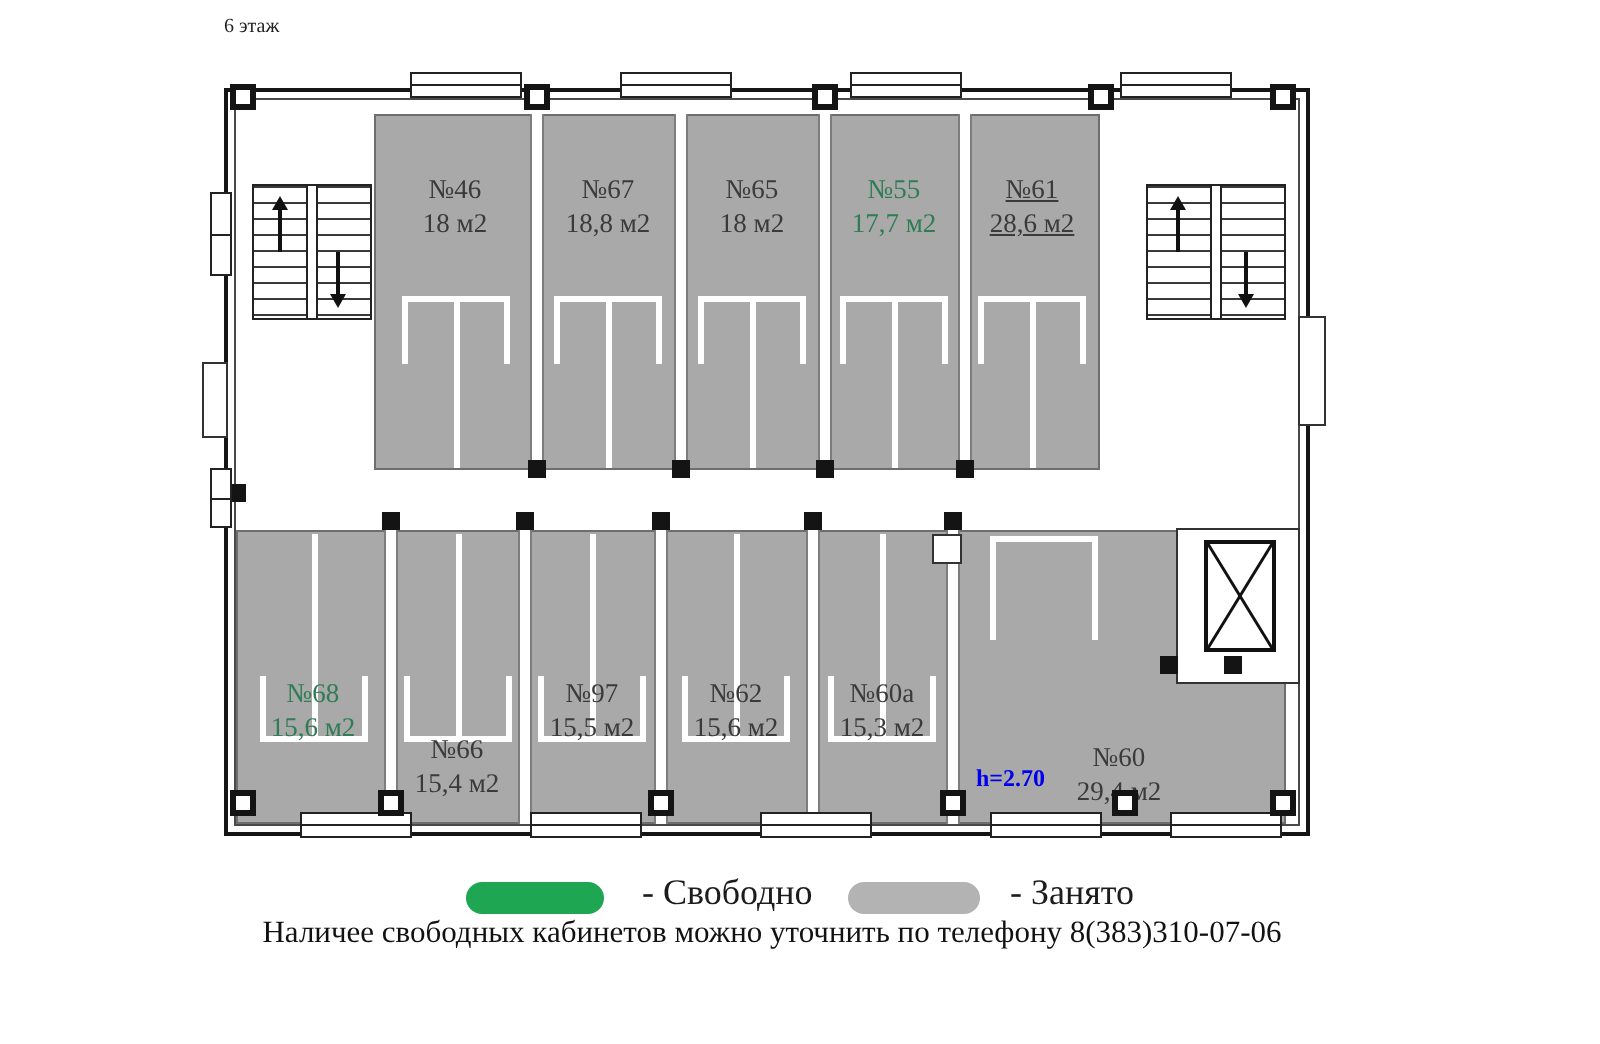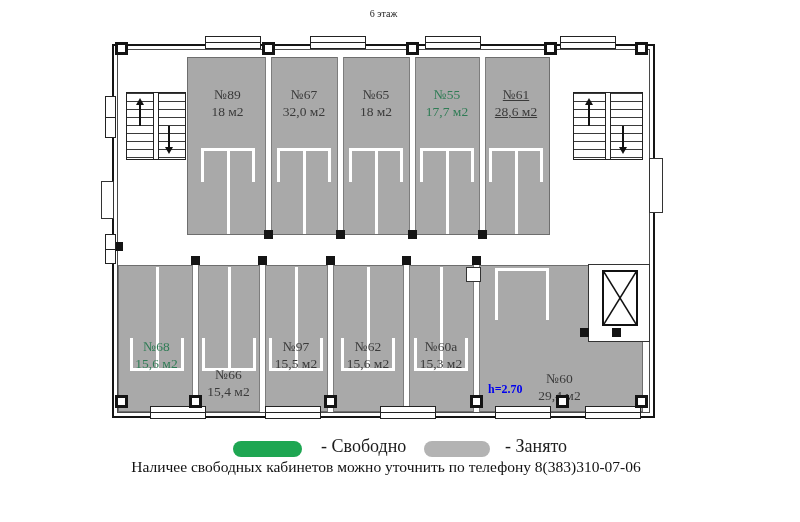--- a/index.html
+++ b/index.html
@@ -1,19 +1,19 @@
 <!DOCTYPE html>
 <html style="--room-fill: #a9a9a9; --free-text: #2f7c55; --occ-text: #3a3a3a; --h-note: #0000ee; --free-fill: #1ea652; --occ-fill: #b3b3b3;"><head>
 <meta charset="utf-8">
 <style>
   html,body{margin:0;padding:0;}
   body{width:800px;height:522px;position:relative;background:#fff;overflow:hidden;
        font-family:"Liberation Serif",serif;}
   .abs{position:absolute;}
-  .title{left:112px;top:8px;width:543px;text-align:center;font-size:10px;color:#222;}
+  .title{left:112px;top:8px;width:543px;font-size:10px;color:#222;}
   .plan{left:112px;top:44px;width:543px;height:374px;border:2px solid #151515;background:#fff;box-sizing:border-box;}
   .plan-inner{position:absolute;inset:3px;border:1px solid #4a4a4a;pointer-events:none;}
   .band{background:var(--room-fill,#a9a9a9);border:1px solid #6e6e6e;box-sizing:border-box;}
   .room-label{text-align:center;font-size:13.5px;line-height:17px;color:var(--occ-text,#3a3a3a);
               white-space:nowrap;transform:translateX(-50%);z-index:5;}
   .room-label.free{color:var(--free-text,#2f7c55);}
   .partition{width:5px;background:#fff;border-left:1px solid #7d7d7d;border-right:1px solid #7d7d7d;box-sizing:content-box;z-index:2;}
   .vest{background:#fff;z-index:2;}
   .col-solid{width:9px;height:9px;background:#141414;z-index:6;}
   .col-marker{width:13px;height:13px;background:#fff;border:3px solid #141414;box-sizing:border-box;z-index:7;}
@@ -66,30 +66,30 @@
       <line x1="0" y1="0" x2="32" y2="52" stroke="#111" stroke-width="1.5"></line>
       <line x1="32" y1="0" x2="0" y2="52" stroke="#111" stroke-width="1.5"></line>
     </svg>
   </div>
 
   <div class="abs closet" style="left:381px;top:222px;width:54px;height:52px;"></div>
   <div class="abs mini-box" style="left:352px;top:221px;width:15px;height:15px;"></div>
 
   <div class="abs h-note" style="left:374px;top:336px;">h=2.70</div>
 <div class="abs room-label" style="left: 113.5px; top: 40px;">
-      <div>№89</div>
+      <div>№46</div>
       <div>18 м2</div>
     </div>
     <div class="abs vest" style="left: 86.5px; top: 102px; width: 54px; height: 3px;"></div>
     <div class="abs vest" style="left: 86.5px; top: 102px; width: 3px; height: 34px;"></div>
     <div class="abs vest" style="left: 137.5px; top: 102px; width: 3px; height: 34px;"></div>
     <div class="abs vest" style="left: 112.5px; top: 102px; width: 3px; height: 86px;"></div>
     <div class="abs room-label" style="left: 190px; top: 40px;">
       <div>№67</div>
-      <div>32,0 м2</div>
+      <div>18,8 м2</div>
     </div>
     <div class="abs vest" style="left: 163px; top: 102px; width: 54px; height: 3px;"></div>
     <div class="abs vest" style="left: 163px; top: 102px; width: 3px; height: 34px;"></div>
     <div class="abs vest" style="left: 214px; top: 102px; width: 3px; height: 34px;"></div>
     <div class="abs vest" style="left: 189px; top: 102px; width: 3px; height: 86px;"></div>
     <div class="abs room-label" style="left: 262px; top: 40px;">
       <div>№65</div>
       <div>18 м2</div>
     </div>
     <div class="abs vest" style="left: 235px; top: 102px; width: 54px; height: 3px;"></div>

